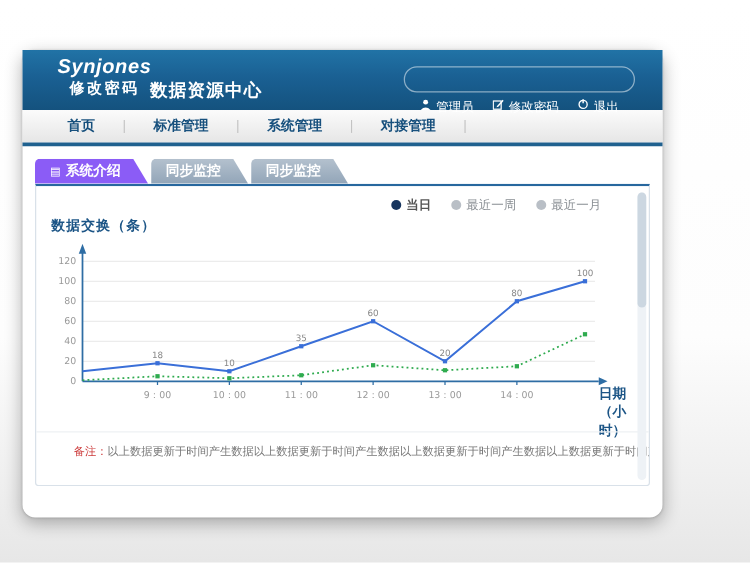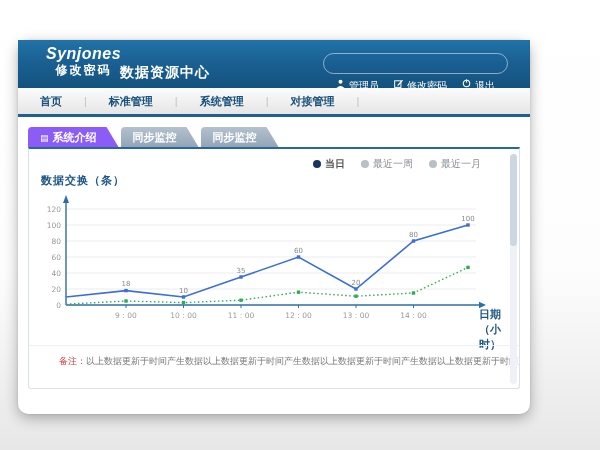--- a/index.html
+++ b/index.html
@@ -26,21 +26,21 @@
     position:absolute; right:22px; top:13px; height:21px;
     border:1px solid rgba(255,255,255,.5); border-radius:11px;
     display:flex; align-items:center; gap:15px; padding:0 12px;
   }
   .user-item { display:flex; align-items:flex-start; gap:4px; color:#fff; font-size:10px; cursor:pointer;margin-top:45px; }
   .user-item svg { display:block; }
   
   .navbar {
     height:29px; background:linear-gradient(180deg,#fbfbfb,#e6e6e6);
     border-bottom:3px solid #20618f;
-    display:flex; align-items:center; 
+    display:flex; align-items:center; padding-left:14px;
     font-size:11px; font-weight:bold; color:#17507d;
   }
   .nav-item { padding:0 22px; cursor:pointer; line-height:26px; }
   .nav-sep { color:#c3c3c3; font-weight:normal; }
   
   .tabs { display:flex; margin:10px 0 0 10px; height:20px; gap:2px; }
   .tab {
     line-height:20px; color:#fff; font-size:11px; font-weight:bold;
     padding:0 22px 0 12px; cursor:pointer;
     clip-path:polygon(0 0, calc(100% - 12px) 0, 100% 100%, 0 100%);

